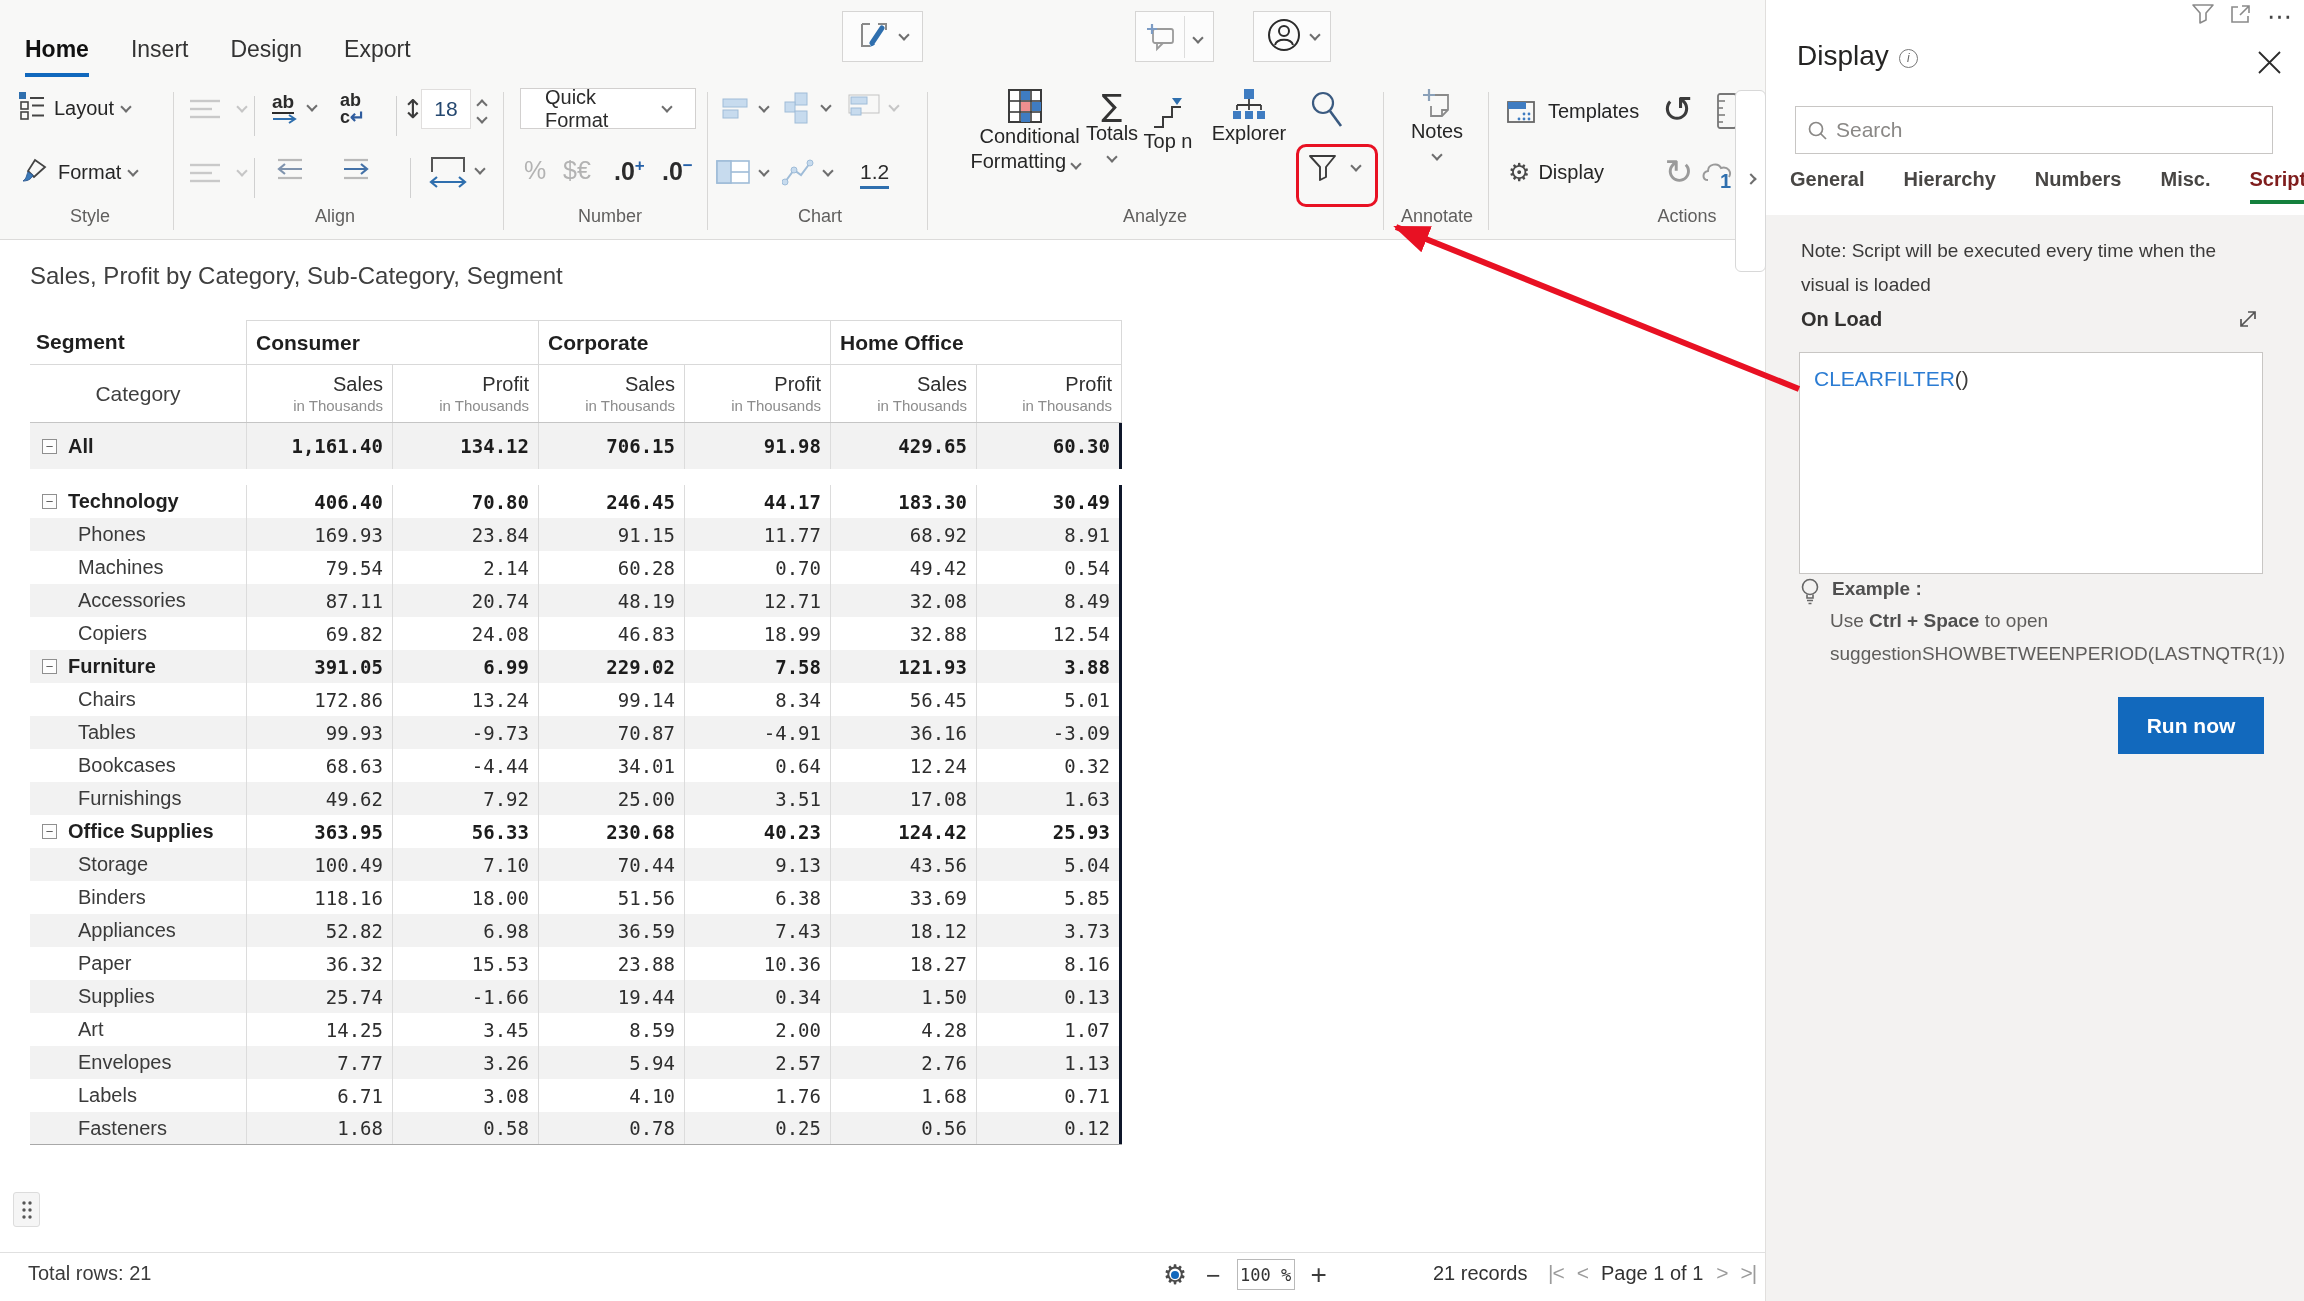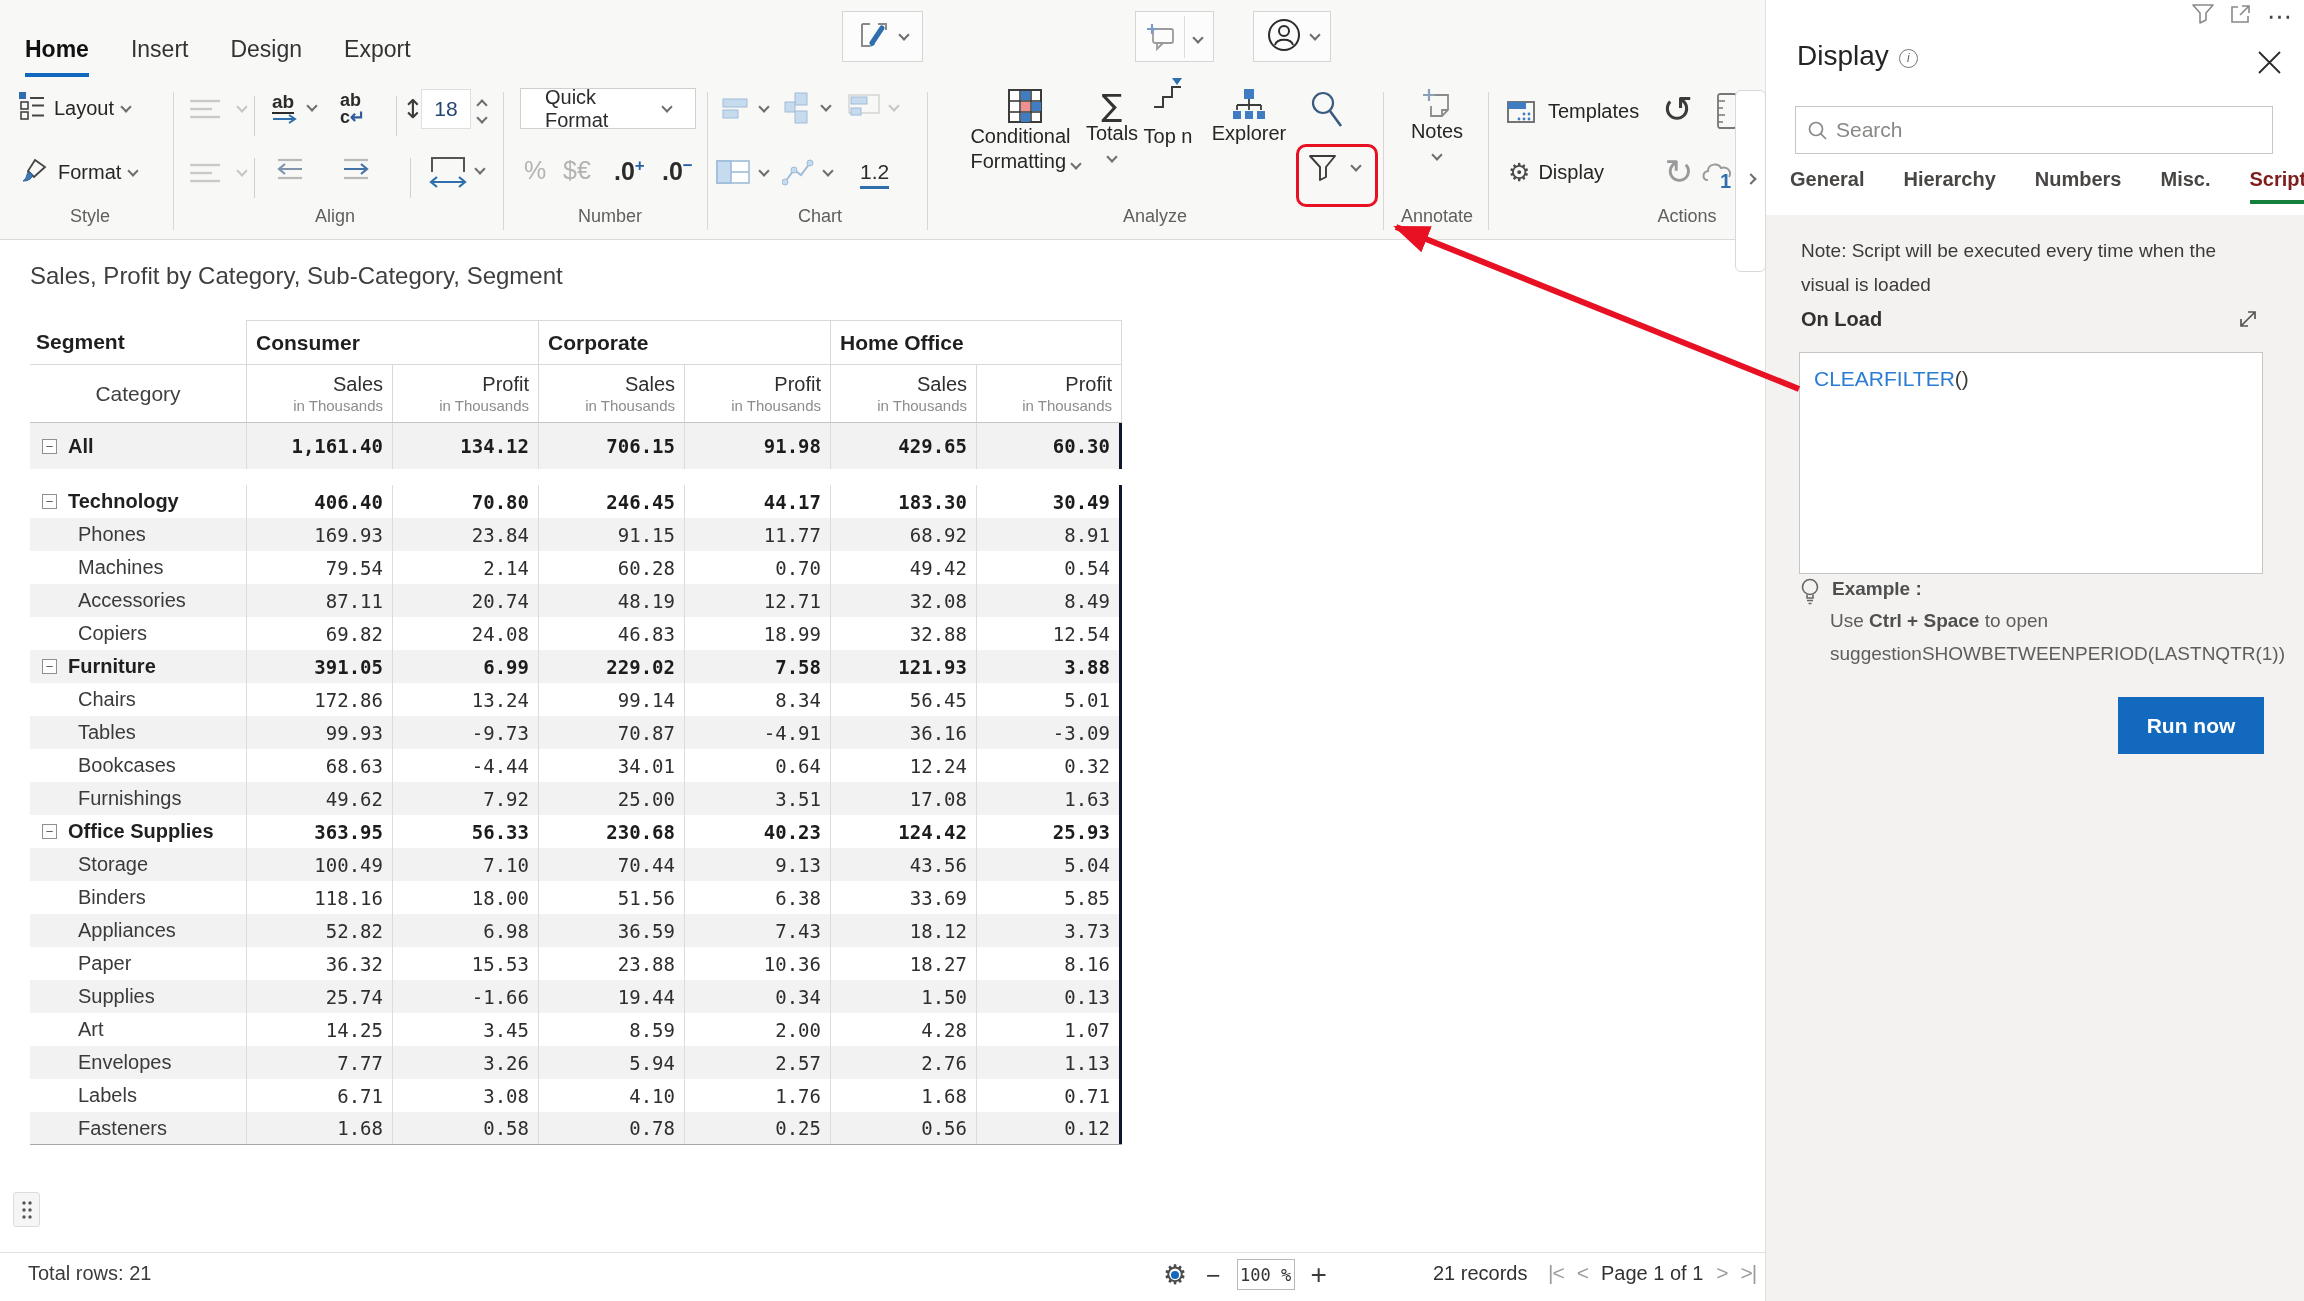--- a/index.html
+++ b/index.html
@@ -20,21 +20,21 @@
   .chev { width:8px; height:8px; border-right:2px solid #6e6e6e; border-bottom:2px solid #6e6e6e; display:inline-block; transform:rotate(45deg); margin-top:-4px; }
   .chev.right { transform:rotate(-45deg); }
   .chev.up { transform:rotate(-135deg); margin-top:4px; }
   .chev.dis { border-color:#c6c6c6; }
   .graylines line { stroke:#c9c9c9; stroke-width:2.4; }
   .sizebox { position:absolute; left:421px; top:89px; width:50px; height:40px; background:#fff; border:1px solid #e0dedd; color:#24476f; font-size:21px; display:flex; align-items:center; justify-content:center; }
   .qf { position:absolute; left:520px; top:88px; width:176px; height:41px; background:#fff; border:1px solid #d2d0cf; display:flex; align-items:center; justify-content:space-between; padding:0 24px; font-size:20px; color:#2b2b2b; cursor:pointer; }
   .numglyph { position:absolute; top:156px; font-size:25px; color:#b3b3b3; }
   .numglyph.dark { color:#2b2b2b; font-weight:bold; }
   .numglyph sup { color:#2460a7; font-size:17px; font-weight:bold; }
-  .two-line { text-align:left; line-height:25px; }
+  .two-line { text-align:right; line-height:25px; }
   .topbtn { position:absolute; top:11px; height:51px; background:#fcfcfc; border:1px solid #d6d5d4; display:flex; align-items:center; justify-content:center; cursor:pointer; }
   .expander { position:absolute; left:1735px; top:90px; width:31px; height:182px; background:#fff; border:1px solid #d8d8d8; border-radius:6px; z-index:6; display:flex; align-items:center; justify-content:center; cursor:pointer; }
 
   
   .canvas { position:absolute; left:0; top:241px; width:1765px; height:1060px; background:#fff; }
   .vis-title { position:absolute; left:30px; top:21px; font-size:24px; color:#3f3f3f; }
   .ztable { position:absolute; left:30px; top:79px; width:1092px; font-size:20px; color:#333; }
   .hrow1 { display:flex; height:45px; border-bottom:1px solid #d9d9d9; }
   .hrow1 .seg { width:216px; display:flex; align-items:center; padding-left:6px; font-weight:bold; font-size:21px; color:#1f1f1f; }
   .hrow1 .grp { width:292px; display:flex; align-items:center; padding-left:9px; font-weight:bold; font-size:21px; color:#1f1f1f; border-left:1px solid #d9d9d9; border-top:1px solid #d9d9d9; }
@@ -307,21 +307,21 @@
       <div class="two-line">
         <div>Conditional</div>
         <div><span>Formatting</span> <span class="chev"></span></div>
       </div>
     </div>
     <div class="stackbtn" style="left:1080px; top:88px; width:64px;">
       <span style="font-family:'DejaVu Sans',sans-serif; font-size:31px; color:#333; line-height:34px;">∑</span>
       <div>Totals</div>
       <span class="chev" style="margin-top:8px;"></span>
     </div>
-    <div class="stackbtn" style="left:1138px; top:76px; width:60px;gap:15px;">
+    <div class="stackbtn" style="left:1138px; top:96px; width:60px;">
       <svg width="34" height="34" viewBox="0 0 34 34">
           <path d="M3 31 H12 V21 H21 V11 H30" fill="none" stroke="#3b3b3b" stroke-width="2"></path>
           <path d="M21 2 L31 2 L26 9 Z" fill="#2f6fae"></path>
         </svg>
       <div>Top n</div>
     </div>
     <div class="stackbtn" style="left:1205px; top:88px; width:88px;">
       <svg width="34" height="34" viewBox="0 0 34 34">
         <rect x="12" y="1" width="10" height="10" fill="#3f7cc1"></rect>
           <path d="M17 11 V17 M5 17 H29 M5 17 V22 M17 17 V22 M29 17 V22" fill="none" stroke="#3b3b3b" stroke-width="1.8"></path>

